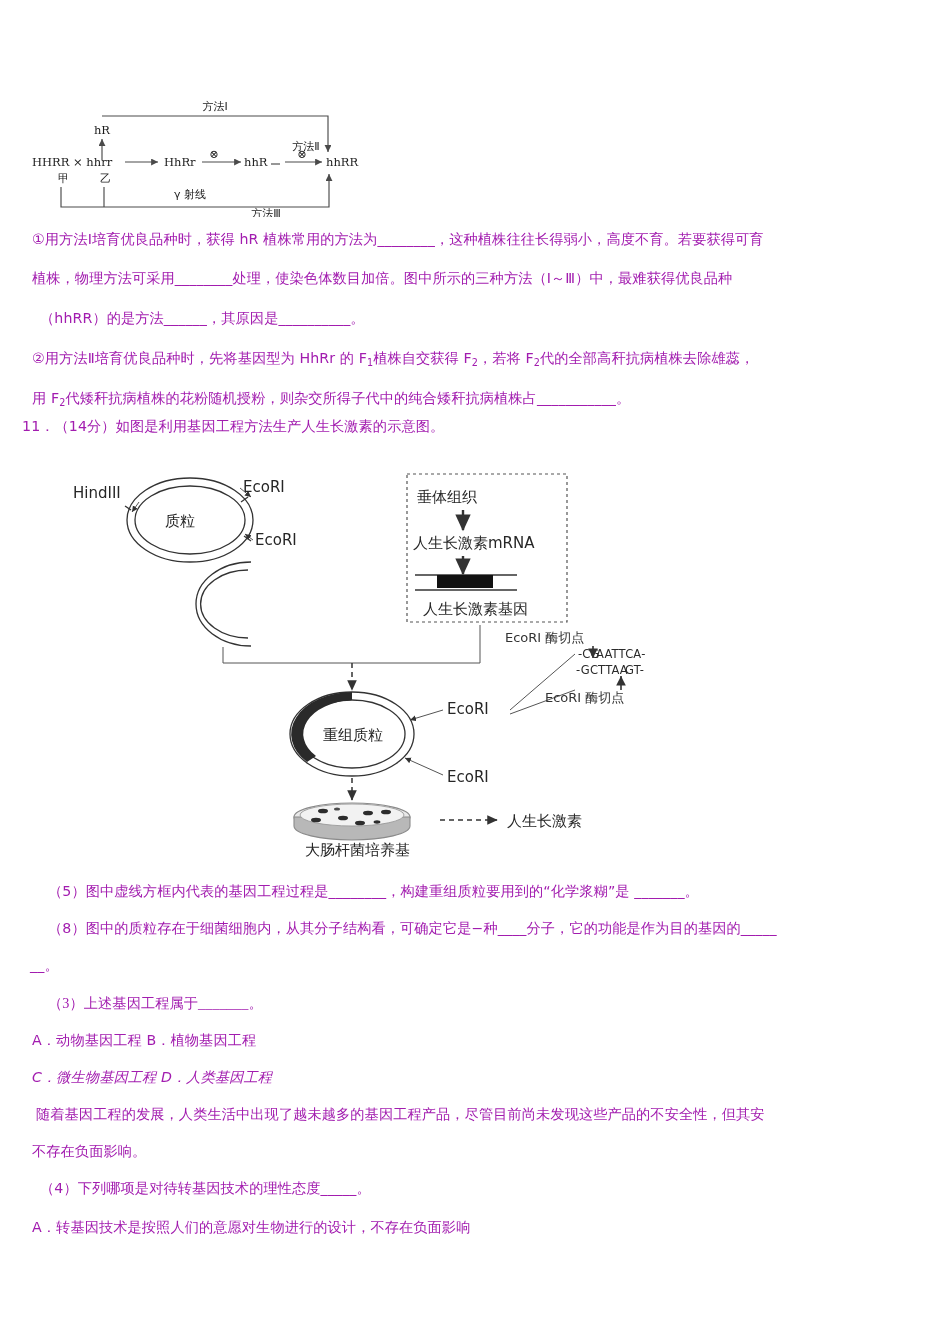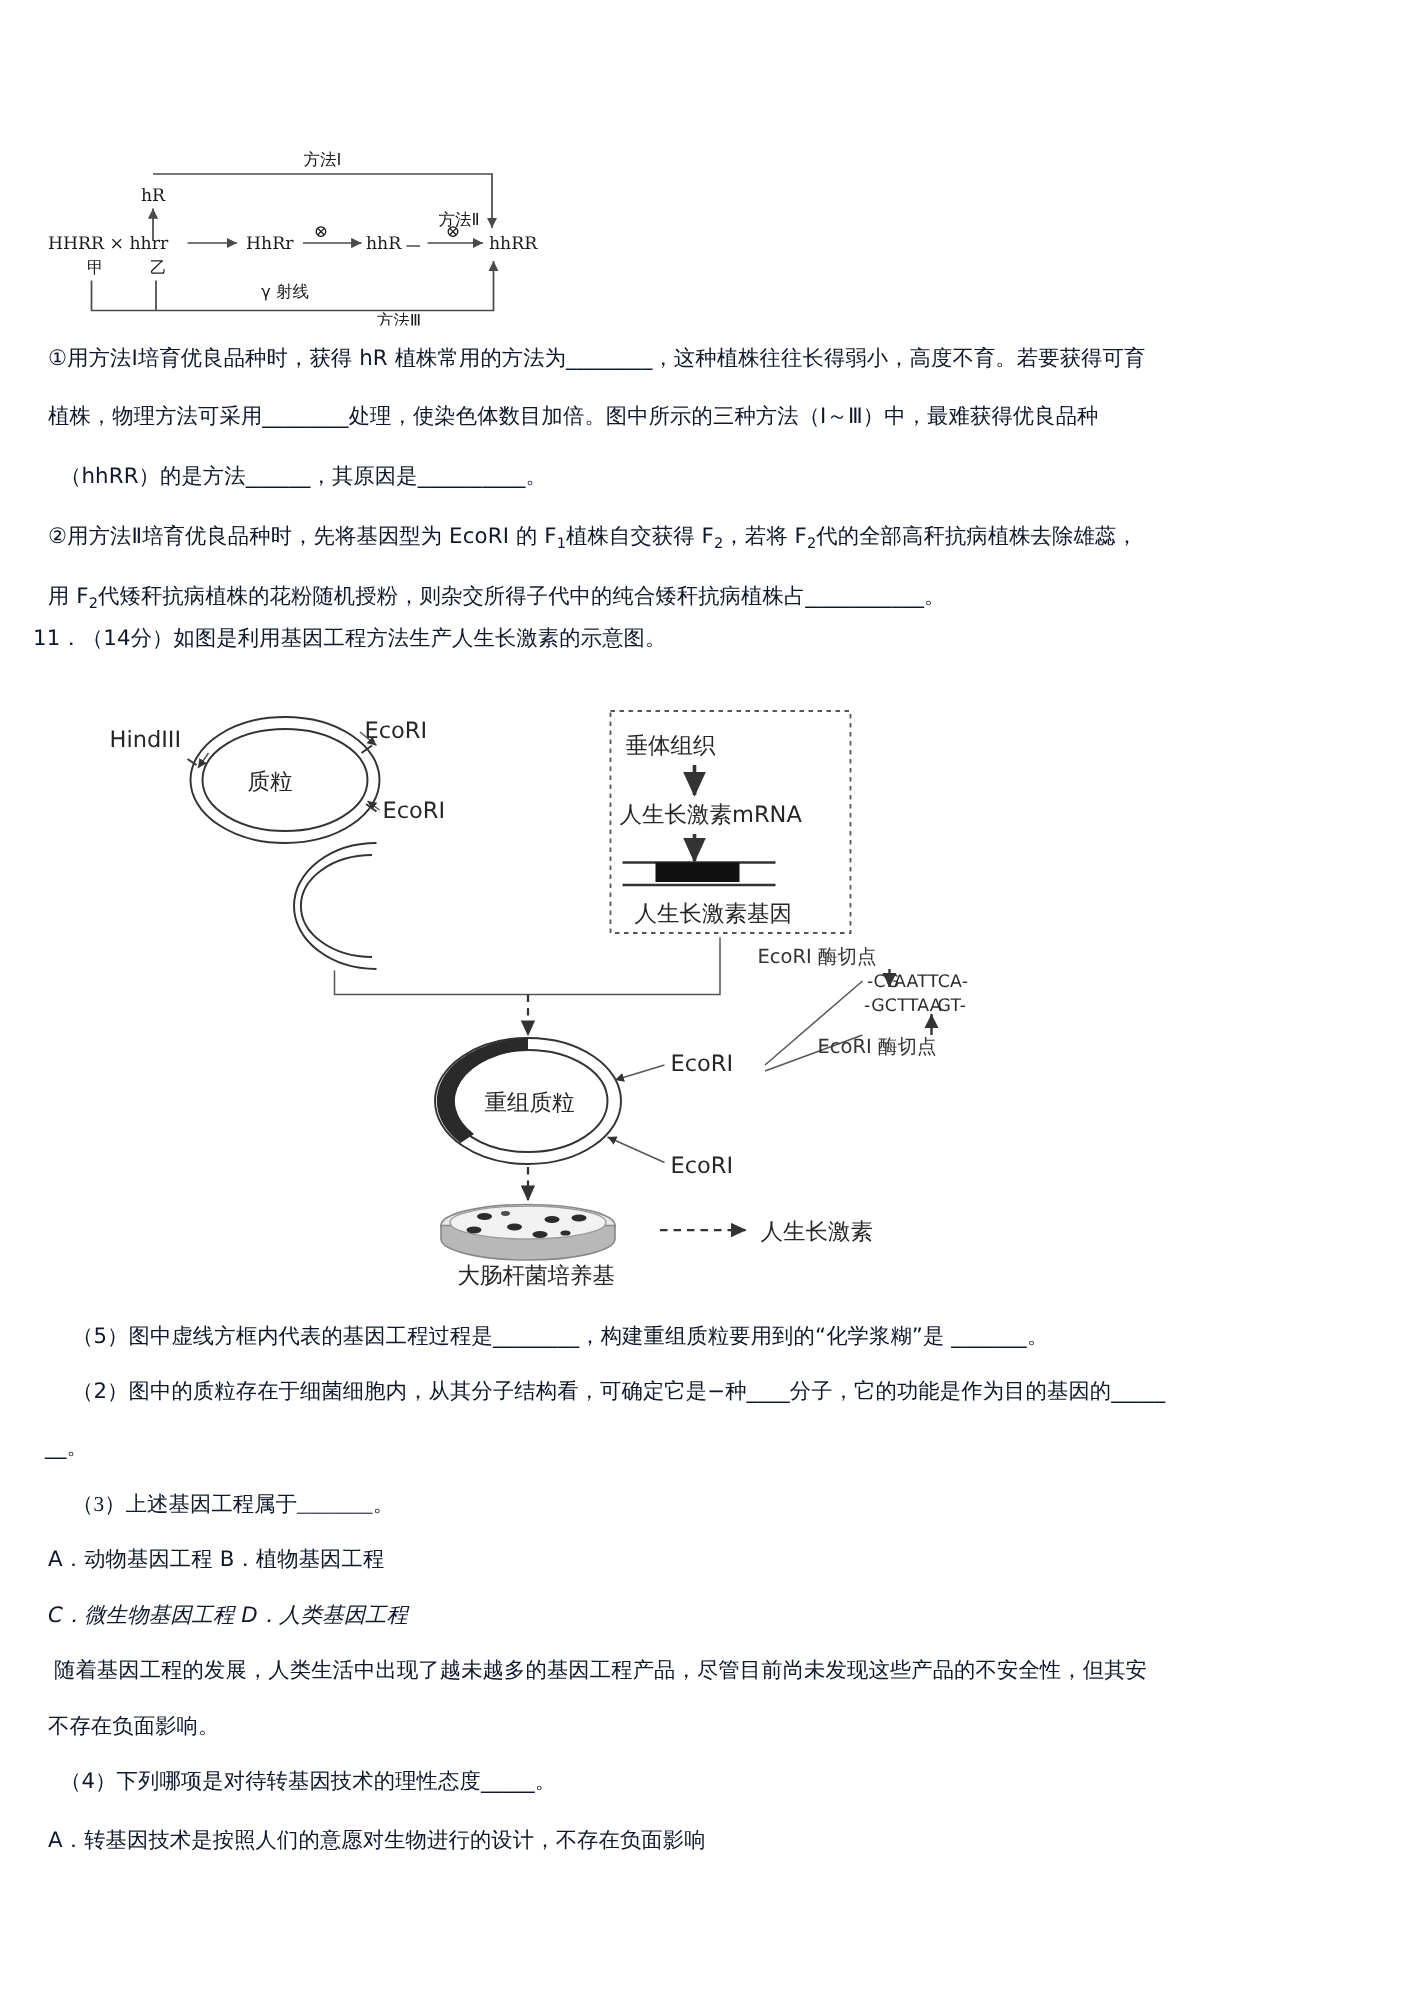--- a/index.html
+++ b/index.html
@@ -39,21 +39,21 @@
     stroke: #4a4a4a;
     stroke-width: 1.15;
     fill: none;
   }
 
   
   .qtext {
     position: absolute;
     font-family: "DejaVu Sans", "Liberation Sans", sans-serif;
     font-size: 14.2px;
-    color: #0f172a;
+    color: #a21caf;
     line-height: 1.0;
     white-space: nowrap;
     letter-spacing: 0.1px;
   }
   sub { font-size: 0.68em; vertical-align: baseline; position: relative; top: 3px; }
 
   
   #diagram-gene {
     position: absolute;
     left: 55px;
@@ -138,21 +138,21 @@
     <text class="dg-text-cn" x="160" y="106" text-anchor="middle">γ 射线</text>
     <text class="dg-text-cn" x="236" y="125" text-anchor="middle">方法Ⅲ</text>
   </svg>
 </div>
 
 <div class="qtext" style="left:32px; top:232px;">①用方法Ⅰ培育优良品种时，获得 hR 植株常用的方法为________，这种植株往往长得弱小，高度不育。若要获得可育</div>
 <div class="qtext" style="left:32px; top:271px;">植株，物理方法可采用________处理，使染色体数目加倍。图中所示的三种方法（Ⅰ～Ⅲ）中，最难获得优良品种</div>
 <div class="qtext" style="left:40px; top:311px;">（hhRR）的是方法______，其原因是__________。</div>
 
 <div class="qtext" style="left:32px; top:351px;">
-  <span>②用方法Ⅱ培育优良品种时，先将基因型为 EcoRI 的 F</span><sub>1</sub><span>植株自交获得 F</span><sub>2</sub><span>，若将 F</span><sub>2</sub><span>代的全部高秆抗病植株去除雄蕊，</span>
+  <span>②用方法Ⅱ培育优良品种时，先将基因型为 HhRr 的 F</span><sub>1</sub><span>植株自交获得 F</span><sub>2</sub><span>，若将 F</span><sub>2</sub><span>代的全部高秆抗病植株去除雄蕊，</span>
 </div>
 
 <div class="qtext" style="left:32px; top:391px;">
   <span>用 F</span><sub>2</sub><span>代矮秆抗病植株的花粉随机授粉，则杂交所得子代中的纯合矮秆抗病植株占___________。</span>
 </div>
 
 <div class="qtext" style="left:22px; top:419px;">
   <span class="serifnum">11．</span><span class="serifnum">（14分）</span><span>如图是利用基因工程方法生产人生长激素的示意图。</span>
 </div>
 
@@ -257,21 +257,21 @@
       <ellipse cx="322" cy="360" rx="3.4" ry="1.7" fill="#2c2c2c"></ellipse>
     </g>
     <text class="ge-label" x="250" y="393">大肠杆菌培养基</text>
 
     <path class="ge-dash" d="M385,358 L442,358" marker-end="url(#arrB)"></path>
     <text class="ge-label" x="452" y="364">人生长激素</text>
   </svg>
 </div>
 
 <div class="qtext" style="left:48px; top:884px;">（5）图中虚线方框内代表的基因工程过程是________，构建重组质粒要用到的“化学浆糊”是 _______。</div>
-<div class="qtext" style="left:48px; top:921px;">（2）图中的质粒存在于细菌细胞内，从其分子结构看，可确定它是−种____分子，它的功能是作为目的基因的_____</div>
+<div class="qtext" style="left:48px; top:921px;">（8）图中的质粒存在于细菌细胞内，从其分子结构看，可确定它是−种____分子，它的功能是作为目的基因的_____</div>
 <div class="qtext" style="left:30px; top:958px;">__。</div>
 <div class="qtext" style="left:48px; top:996px;font-family:Liberation Serif, serif;">（3）上述基因工程属于_______。</div>
 <div class="qtext" style="left:32px; top:1033px;">A．动物基因工程    B．植物基因工程</div>
 <div class="qtext" style="left:32px; top:1070px;font-style:italic;">C．微生物基因工程   D．人类基因工程</div>
 <div class="qtext" style="left:36px; top:1107px;">随着基因工程的发展，人类生活中出现了越未越多的基因工程产品，尽管目前尚未发现这些产品的不安全性，但其安</div>
 <div class="qtext" style="left:32px; top:1144px;">不存在负面影响。</div>
 <div class="qtext" style="left:40px; top:1181px;">（4）下列哪项是对待转基因技术的理性态度_____。</div>
 <div class="qtext" style="left:32px; top:1220px;">A．转基因技术是按照人们的意愿对生物进行的设计，不存在负面影响</div>
 
 </body></html>

